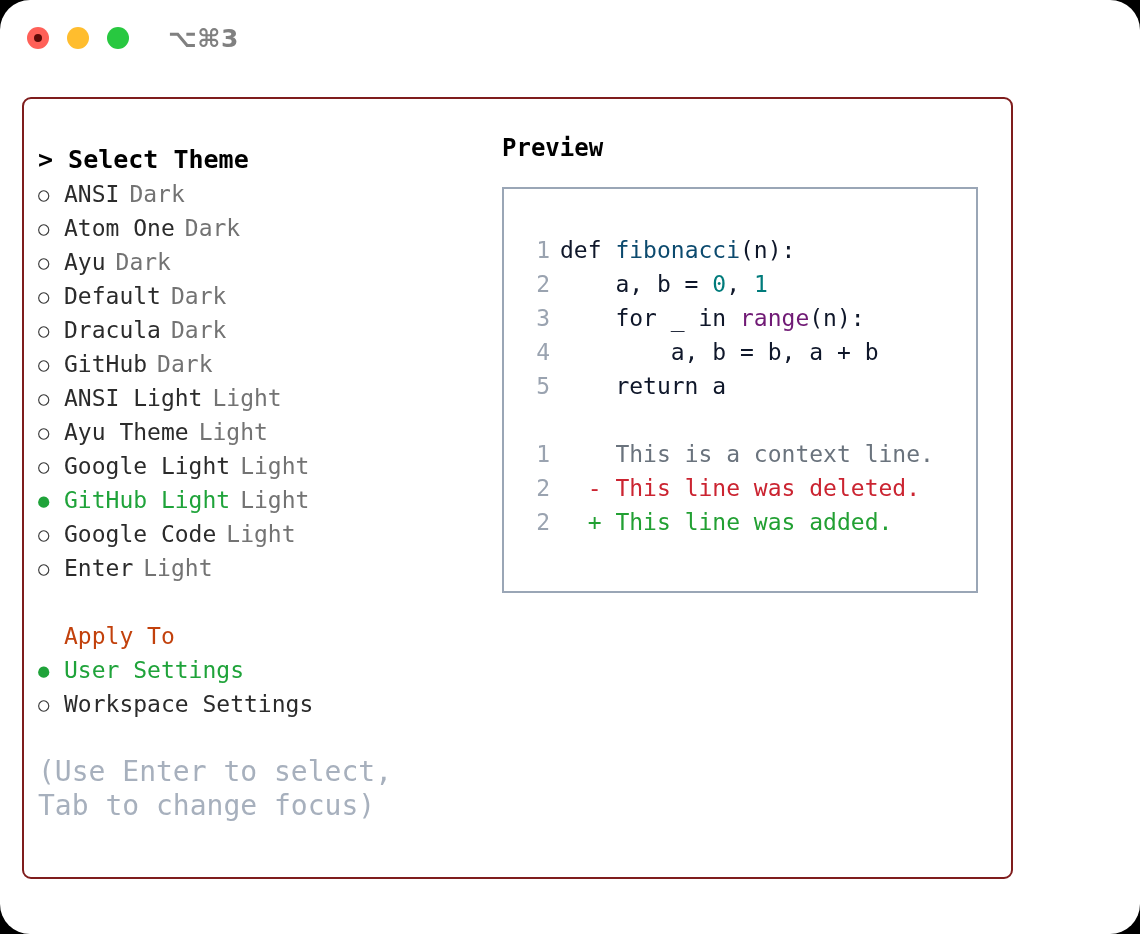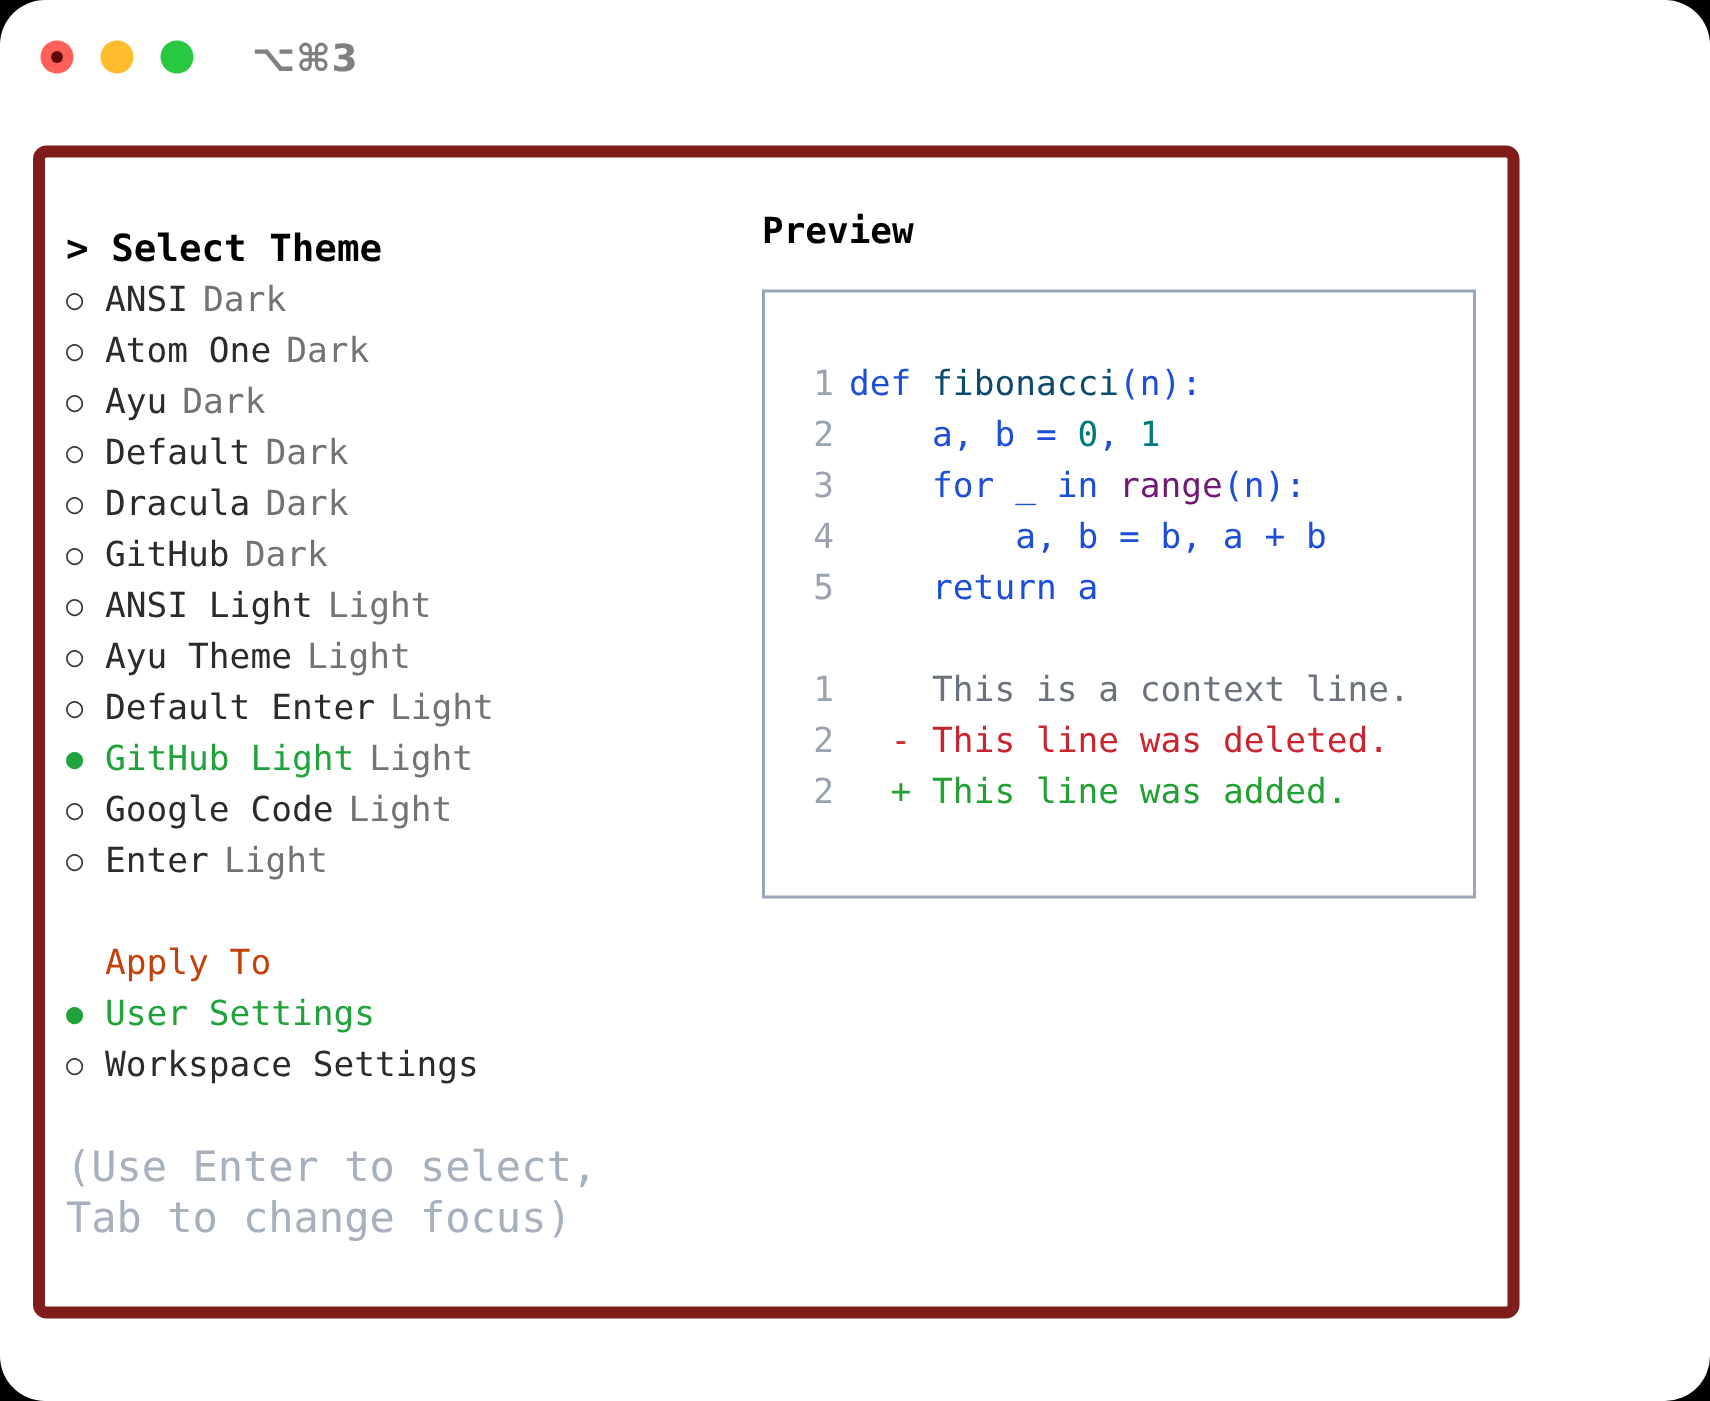--- a/index.html
+++ b/index.html
@@ -67,21 +67,21 @@
     font-family: "DejaVu Sans", "Liberation Sans", sans-serif;
   }
 
   
   .card {
     position: absolute;
     left: 22px;
     top: 97px;
     width: 991px;
     height: 782px;
-    border: 8px solid #7f1d1d;
+    border: 2px solid #7f1d1d;
     border-radius: 9px;
     box-sizing: border-box;
   }
 
   .columns {
     position: absolute;
     left: 0; top: 0;
     width: 100%;
     height: 100%;
   }
@@ -176,21 +176,21 @@
     display: flex;
   }
   .lineno {
     display: inline-block;
     width: 28px;
     flex: 0 0 28px;
     text-align: right;
     color: #9aa3b0;
     padding-right: 10px;
   }
-  .tok-plain { color: #1d4ed8; text-align: right; }
+  .tok-plain { color: #0f172a; text-align: right; }
   .tok-func  { color: #0c4a6e; }
   .tok-num   { color: #007b7b; }
   .tok-call  { color: #701a75; }
 
   .gap-line { height: 34px; }
 
   .diff-line { color: #6a737d; }
   .diff-line.del { color: #cb2431; }
   .diff-line.add { color: #22a033; }
 </style>
@@ -215,21 +215,21 @@
         <div class="section-header">&gt; Select Theme</div>
         <div id="theme-list">
             <div class="opt-row"><span class="bullet">○</span><span class="opt-name">ANSI</span><span class="opt-tag">Dark</span></div>
             <div class="opt-row"><span class="bullet">○</span><span class="opt-name">Atom One</span><span class="opt-tag">Dark</span></div>
             <div class="opt-row"><span class="bullet">○</span><span class="opt-name">Ayu</span><span class="opt-tag">Dark</span></div>
             <div class="opt-row"><span class="bullet">○</span><span class="opt-name">Default</span><span class="opt-tag">Dark</span></div>
             <div class="opt-row"><span class="bullet">○</span><span class="opt-name">Dracula</span><span class="opt-tag">Dark</span></div>
             <div class="opt-row"><span class="bullet">○</span><span class="opt-name">GitHub</span><span class="opt-tag">Dark</span></div>
             <div class="opt-row"><span class="bullet">○</span><span class="opt-name">ANSI Light</span><span class="opt-tag">Light</span></div>
             <div class="opt-row"><span class="bullet">○</span><span class="opt-name">Ayu Theme</span><span class="opt-tag">Light</span></div>
-            <div class="opt-row"><span class="bullet">○</span><span class="opt-name">Default Enter</span><span class="opt-tag">Light</span></div>
+            <div class="opt-row"><span class="bullet">○</span><span class="opt-name">Google Light</span><span class="opt-tag">Light</span></div>
             <div class="opt-row selected"><span class="bullet sel">●</span><span class="opt-name">GitHub Light</span><span class="opt-tag">Light</span></div>
             <div class="opt-row"><span class="bullet">○</span><span class="opt-name">Google Code</span><span class="opt-tag">Light</span></div>
             <div class="opt-row"><span class="bullet">○</span><span class="opt-name">Enter</span><span class="opt-tag">Light</span></div>
           </div>
 
         <div class="spacer-row"></div>
 
         <div class="apply-head">Apply To</div>
         <div id="apply-list">
             <div class="opt-row selected"><span class="bullet sel">●</span><span class="opt-name">User Settings</span></div>

